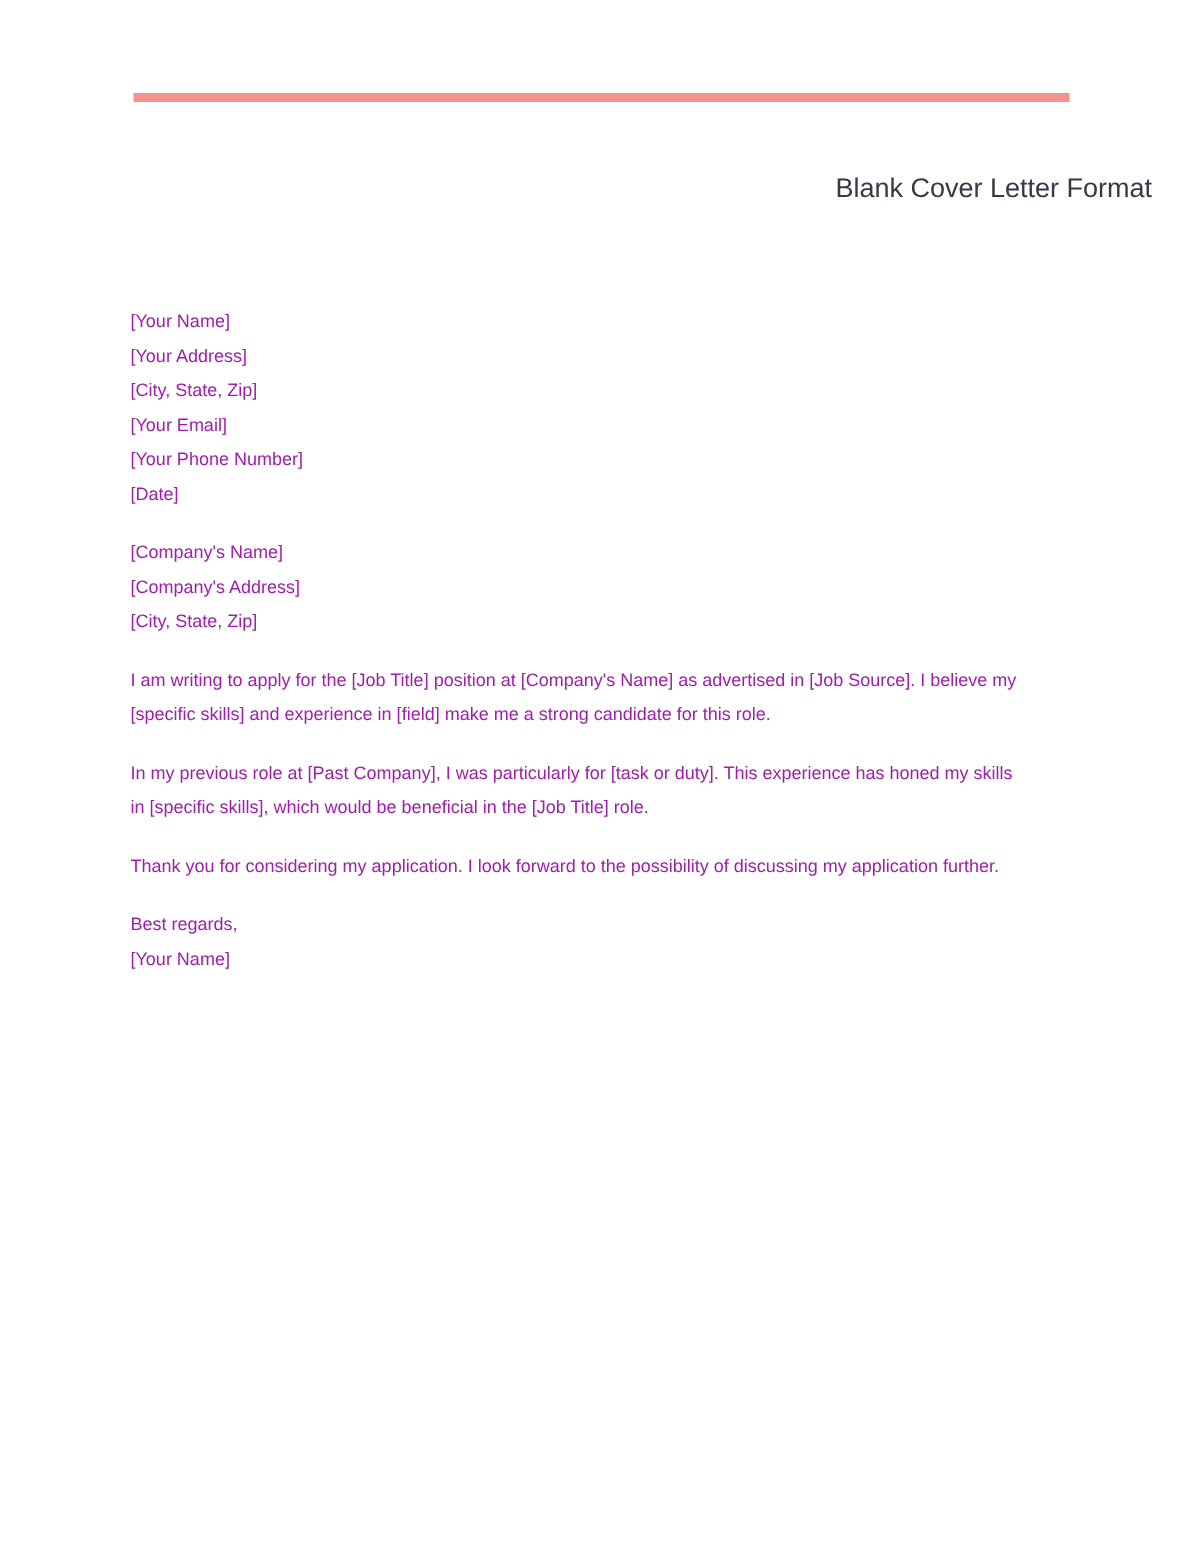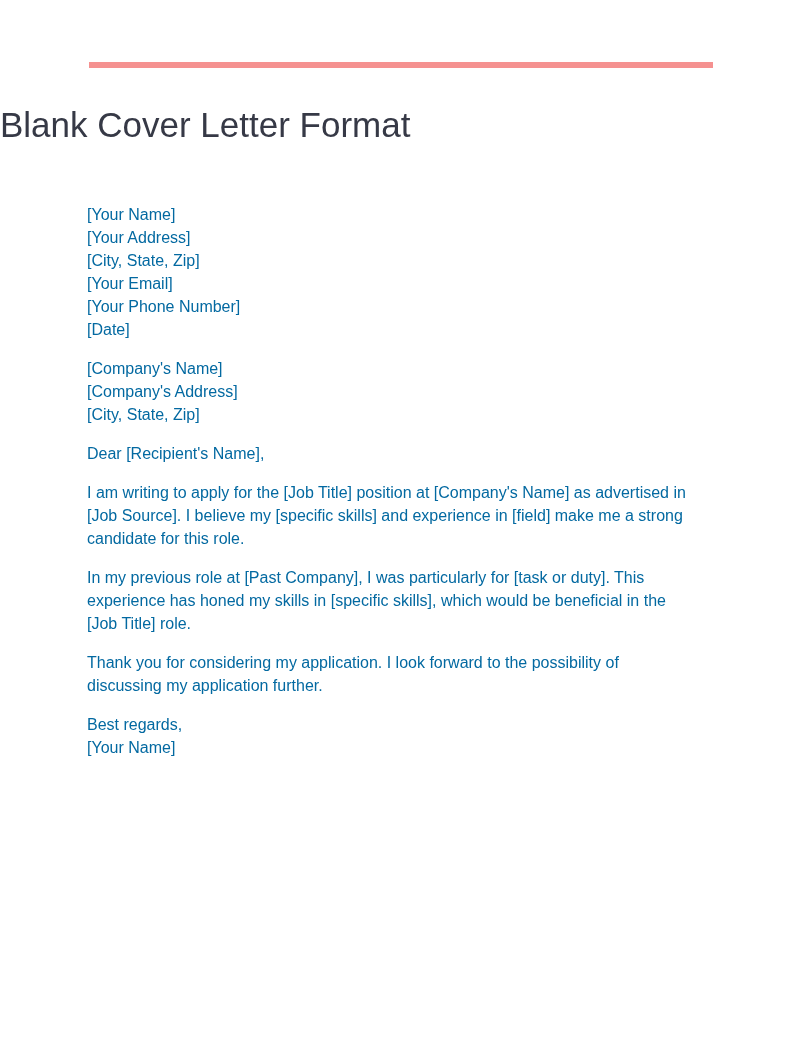--- a/index.html
+++ b/index.html
@@ -21,35 +21,35 @@
       top: 62px;
       width: 624px;
       height: 6px;
       background: #f59190;
     }
     .title {
       position: absolute;
       left: 0;
       top: 107px;
       width: 768px;
-      text-align: left;
-      font-size: 35px;
+      text-align: right;
+      font-size: 18px;
       line-height: 36px;
       color: #363946;
       margin: 0;
       font-weight: normal;
     }
     .content {
       position: absolute;
       left: 87px;
       top: 203px;
       width: 600px;
-      font-size: 16px;
+      font-size: 12px;
       line-height: 23px;
-      color: #0369a1;
+      color: #a21caf;
     }
     .block {
       margin: 0 0 16px 0;
     }
     .line {
       display: block;
       white-space: nowrap;
     }
     p.para {
       margin: 0 0 16px 0;
@@ -71,21 +71,20 @@
     <span class="line">[Your Phone Number]</span>
     <span class="line">[Date]</span>
   </div>
 
   <div class="block">
     <span class="line">[Company's Name]</span>
     <span class="line">[Company's Address]</span>
     <span class="line">[City, State, Zip]</span>
   </div>
 
-  <p class="para">Dear [Recipient's Name],</p>
 
   <p class="para">I am writing to apply for the [Job Title] position at [Company's Name] as advertised in [Job Source]. I believe my [specific skills] and experience in [field] make me a strong candidate for this role.</p>
   <p class="para">In my previous role at [Past Company], I was particularly for [task or duty]. This experience has honed my skills in [specific skills], which would be beneficial in the [Job Title] role.</p>
   <p class="para">Thank you for considering my application. I look forward to the possibility of discussing my application further.</p>
 
   <div class="block">
     <span class="line">Best regards,</span>
     <span class="line">[Your Name]</span>
   </div>
 </div>

